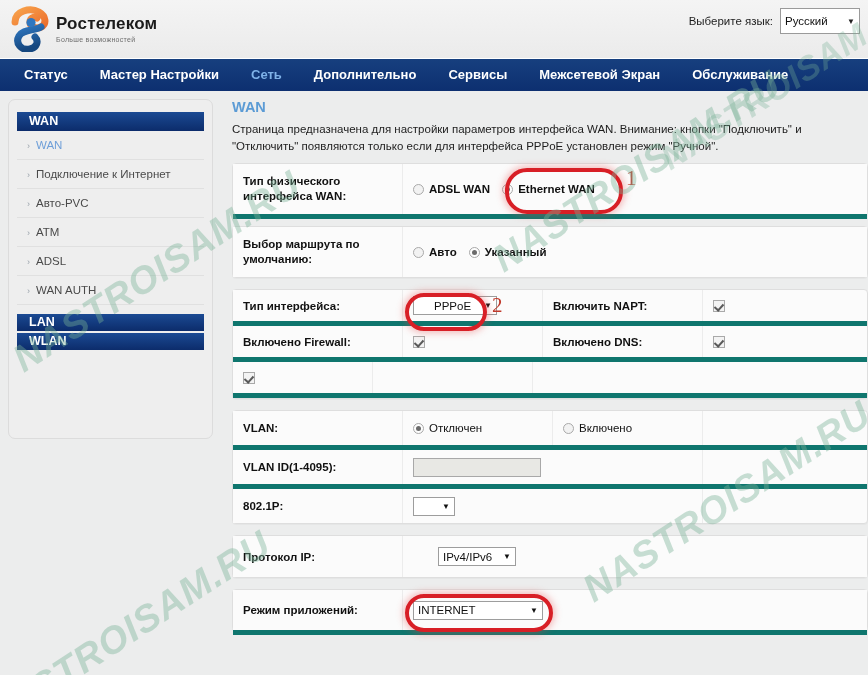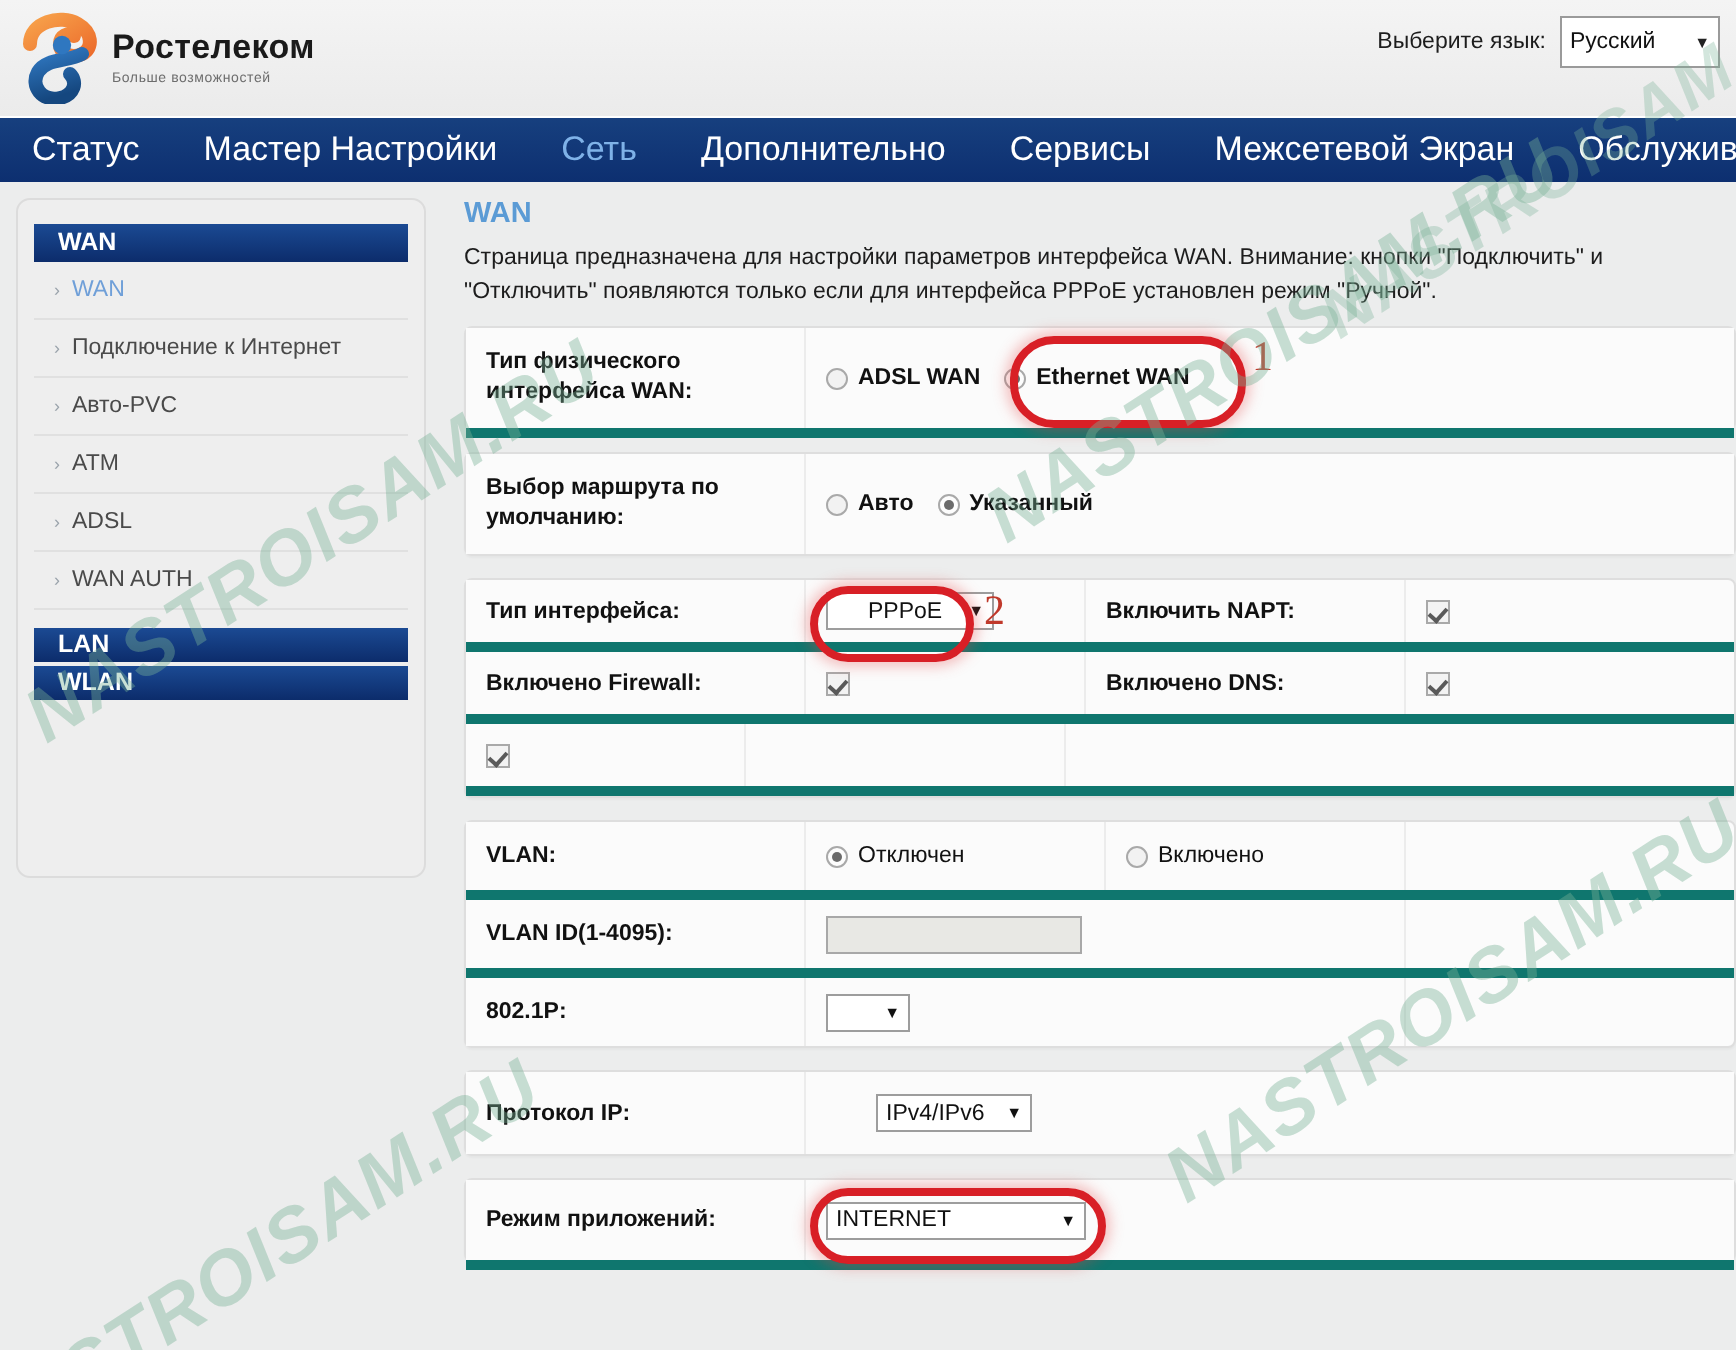--- a/index.html
+++ b/index.html
@@ -43,21 +43,21 @@
   .lang-select .caret{font-size:8px;color:#222;}
 
   
   .nav{
     height:33px;background:#12377e;
     background:linear-gradient(#17407f,#0d2f70);
     display:flex;align-items:center;color:#fff;
     box-shadow:0 1px 0 #fff inset;
   }
   .nav-item{
-    font-size:17px;font-weight:normal;color:#ffffff;
+    font-size:13px;font-weight:bold;color:#ffffff;
     padding:0 16px;white-space:nowrap;cursor:pointer;line-height:33px;
   }
   .nav-item.active{color:#7fb2e8;}
   .nav-pad{width:8px;}
 
   
   .page{position:relative;height:584px;}
   
   .sidebar{
     position:absolute;left:8px;top:8px;width:205px;height:340px;

